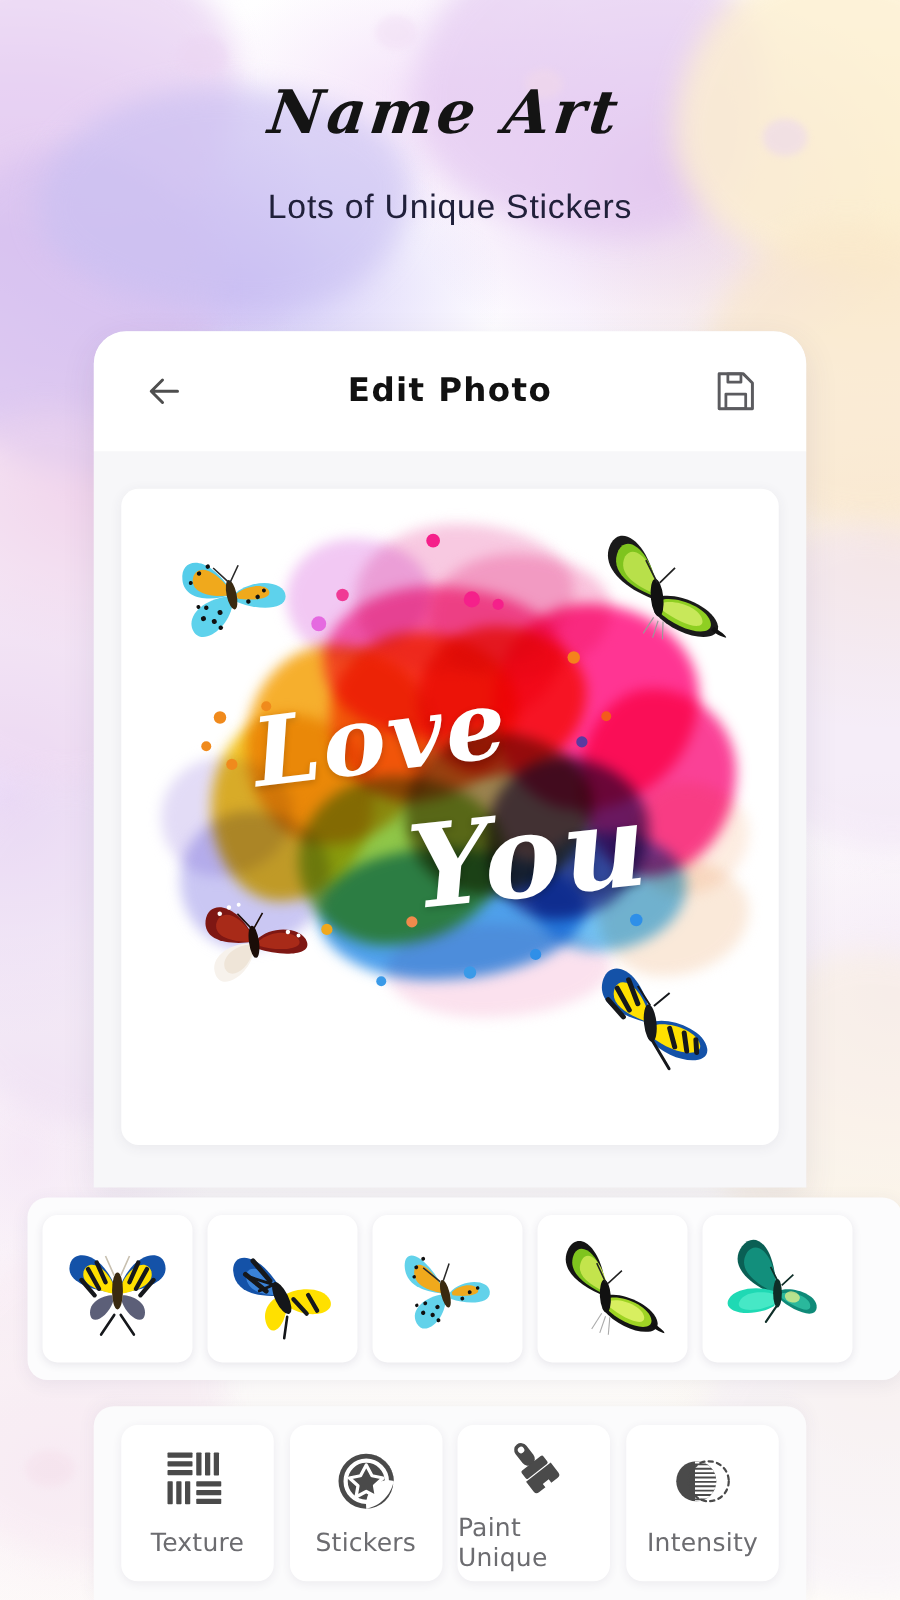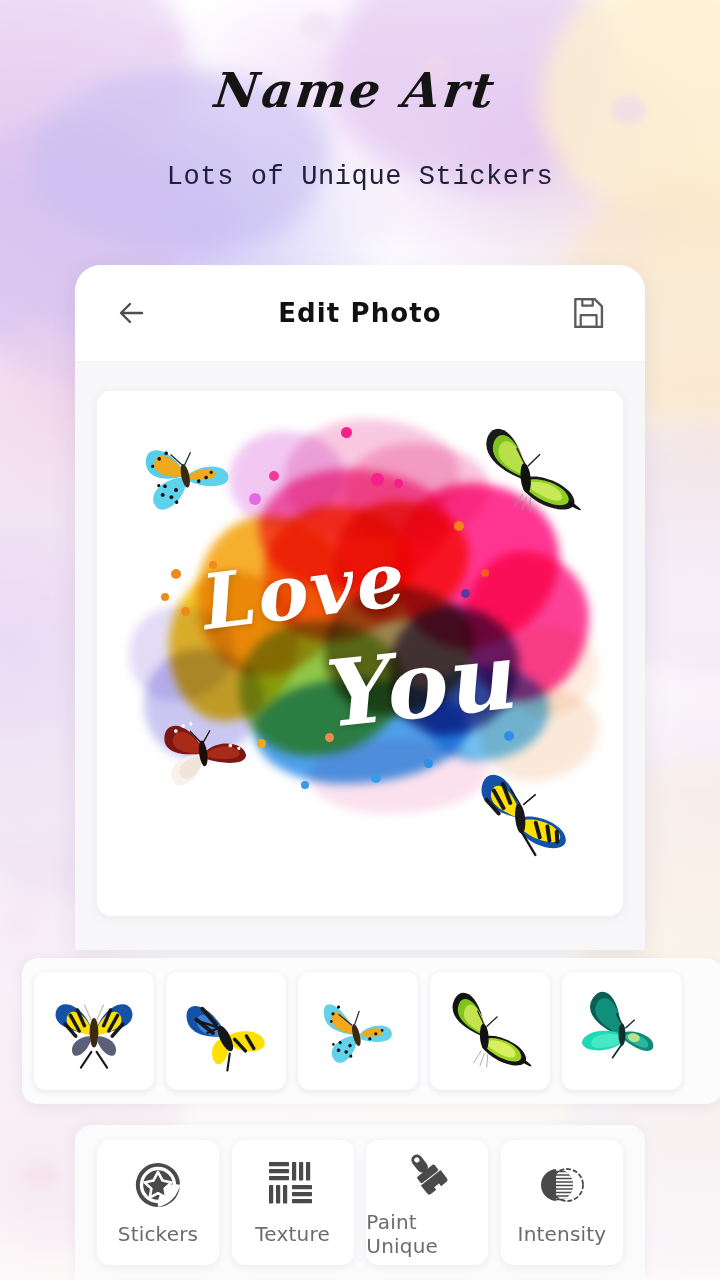--- a/index.html
+++ b/index.html
@@ -66,23 +66,23 @@
     font-family: "DejaVu Serif", serif;
     font-size: 48px;
     font-style: italic;
     font-weight: 700;
     letter-spacing: 3px;
     color: #141414;
     line-height: 1;
     transform: skewX(-7deg);
   }
   .app-subtitle {
-    margin: 12px;
+    margin: 0;
     padding-top: 36px;
-    font-family: Liberation Mono, monospace;
+    font-family: Liberation Sans, sans-serif;
     font-size: 27px;
     font-weight: 400;
     letter-spacing: 0.6px;
     color: #20203a;
   }
 
   
   .phone-card {
     position: absolute;
     left: 75px;
@@ -546,46 +546,46 @@
           <ellipse cx="70" cy="54" rx="7" ry="5" fill="#e8f08a" opacity=".75"></ellipse>
         </g>
       </svg>
     </div>
   </div>
 
   <div class="toolbar">
 
     <div class="tool">
       <svg class="tool-icon" viewBox="0 0 50 50">
-        <path d="M25 3 A22 22 0 1 1 24.5 47 C36 45 45 36 47 24.5 A22 22 0 0 0 25 3 Z" fill="#4a4a4a"></path>
-        <path d="M25 3 A22 22 0 0 0 24.6 47 L25 47 C24 38 28 30 35 26 C40 23 45 24.6 47 24.6 A22 22 0 0 0 25 3 Z" fill="#4a4a4a"></path>
-        <circle cx="25" cy="25" r="16.5" fill="none" stroke="#ffffff" stroke-width="3.4"></circle>
-        <path d="M25 12 L29.6 20.6 L38.5 22.4 L31.6 28.6 L33.2 37.6 L25 33.2 L16.8 37.6 L18.4 28.6 L11.5 22.4 L20.4 20.6 Z" fill="#4a4a4a" stroke="#ffffff" stroke-width="2.6" stroke-linejoin="round"></path>
-      </svg>
-      <div class="tool-label">Stickers</div>
-    </div>
-
-    <div class="tool">
-      <svg class="tool-icon" viewBox="0 0 50 50">
         <g fill="#4a4a4a">
           <rect x="1" y="2" width="20" height="4.2" rx="0.6"></rect>
           <rect x="1" y="9" width="20" height="4.2" rx="0.6"></rect>
           <rect x="1" y="16" width="20" height="4.2" rx="0.6"></rect>
           <rect x="24" y="2" width="4.2" height="18.4" rx="0.6"></rect>
           <rect x="31" y="2" width="4.2" height="18.4" rx="0.6"></rect>
           <rect x="38" y="2" width="4.2" height="18.4" rx="0.6"></rect>
           <rect x="1" y="25" width="4.2" height="18.4" rx="0.6"></rect>
           <rect x="8" y="25" width="4.2" height="18.4" rx="0.6"></rect>
           <rect x="15" y="25" width="4.2" height="18.4" rx="0.6"></rect>
           <rect x="24" y="25" width="20" height="4.2" rx="0.6"></rect>
           <rect x="24" y="32" width="20" height="4.2" rx="0.6"></rect>
           <rect x="24" y="39" width="20" height="4.2" rx="0.6"></rect>
         </g>
       </svg>
       <div class="tool-label">Texture</div>
+    </div>
+
+    <div class="tool">
+      <svg class="tool-icon" viewBox="0 0 50 50">
+        <path d="M25 3 A22 22 0 1 1 24.5 47 C36 45 45 36 47 24.5 A22 22 0 0 0 25 3 Z" fill="#4a4a4a"></path>
+        <path d="M25 3 A22 22 0 0 0 24.6 47 L25 47 C24 38 28 30 35 26 C40 23 45 24.6 47 24.6 A22 22 0 0 0 25 3 Z" fill="#4a4a4a"></path>
+        <circle cx="25" cy="25" r="16.5" fill="none" stroke="#ffffff" stroke-width="3.4"></circle>
+        <path d="M25 12 L29.6 20.6 L38.5 22.4 L31.6 28.6 L33.2 37.6 L25 33.2 L16.8 37.6 L18.4 28.6 L11.5 22.4 L20.4 20.6 Z" fill="#4a4a4a" stroke="#ffffff" stroke-width="2.6" stroke-linejoin="round"></path>
+      </svg>
+      <div class="tool-label">Stickers</div>
     </div>
 
     <div class="tool">
       <svg class="tool-icon" viewBox="0 0 50 50">
         <g transform="rotate(-38 25 25)">
           <rect x="19.5" y="3" width="11" height="20" rx="5.5" fill="#4a4a4a"></rect>
           <circle cx="25" cy="8.5" r="2.6" fill="#ffffff"></circle>
           <rect x="14" y="22" width="22" height="8" rx="1.6" fill="#4a4a4a"></rect>
           <path d="M12.5 31 h25 v10 a3 3 0 0 1 -3 3 h-6.5 v-3.4 h-6 v3.4 h-6.5 a3 3 0 0 1 -3 -3 Z" fill="#4a4a4a"></path>
         </g>

